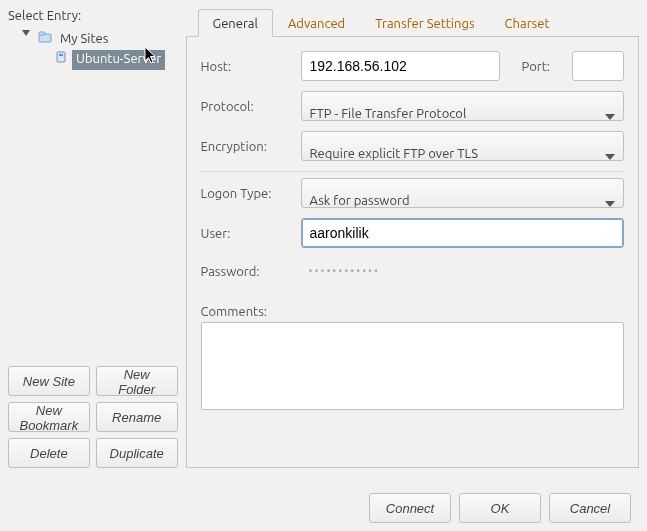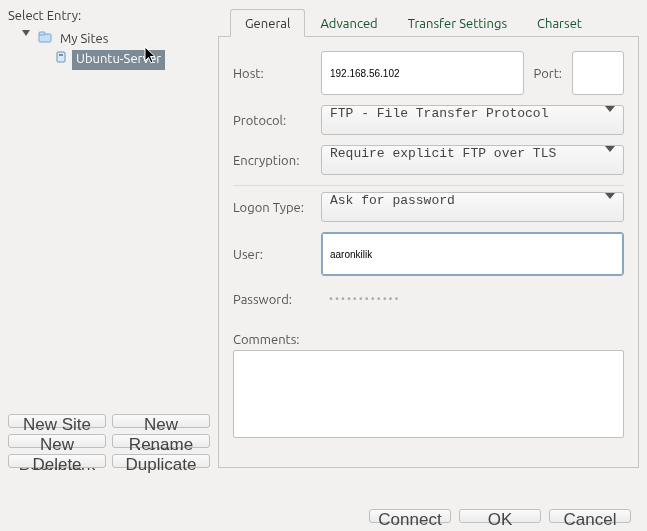--- a/index.html
+++ b/index.html
@@ -77,42 +77,43 @@
   .btn-grid {
     display: grid;
     grid-template-columns: 1fr 1fr;
     gap: 6px;
     margin-top: 6px;
   }
   button.std {
     background: linear-gradient(#fafafa,#ececec);
     border: 1px solid #bfbfbf;
     border-radius: 3px;
-    height: 14px;
-    font-size: 17px;
+    height: 30px;
+    font-size: 13px;
     color: #444;
     cursor: pointer;
     padding: 0 8px;
+    font-style: italic;
   }
 
   .right-panel {
     flex: 1;
     display: flex;
     flex-direction: column;
   }
 
   .tabs {
     display: flex;
     border-bottom: 1px solid #c5c5c5;
     padding-left: 12px;
     gap: 0;
   }
   .tab {
     padding: 6px 14px 6px;
-    color: #14532d;
+    color: #a16207;
     cursor: pointer;
     border: 1px solid transparent;
     border-bottom: none;
     position: relative;
     top: 1px;
     background: transparent;
   }
   .tab.active {
     background: #f2f1f0;
     border: 1px solid #c5c5c5;
@@ -128,48 +129,47 @@
     flex: 1;
     padding: 14px 14px 10px 14px;
     box-sizing: border-box;
     background: #f2f1f0;
   }
 
   .form-row {
     display: flex;
     align-items: center;
     margin-bottom: 10px;
-    gap: 10px;
+    gap: 22px;
   }
   .form-row label {
     width: 78px;
     color: #555;
   }
   .text-input {
-    height: 44px;
+    height: 30px;
     border: 1px solid #c0c0c0;
     border-radius: 3px;
     padding: 0 8px;
-    font-size: 10px;
+    font-size: 14px;
     background: #fff;
     box-sizing: border-box;
   }
   .combo {
     flex: 1;
     height: 28px;
     border: 1px solid #c0c0c0;
     border-radius: 3px;
     background: linear-gradient(#fafafa,#ededed);
     display: flex;
-    align-items: flex-start;
+    align-items: flex-end;
     padding: 0 8px;
     justify-content: space-between;
     color: #444;
     cursor: pointer;
-    font-family: Liberation Mono, monospace;
   }
   .combo .arrow {
     width: 0; height: 0;
     border-left: 5px solid transparent;
     border-right: 5px solid transparent;
     border-top: 6px solid #555;
   }
   .comments-area {
     margin-top: 6px;
   }

